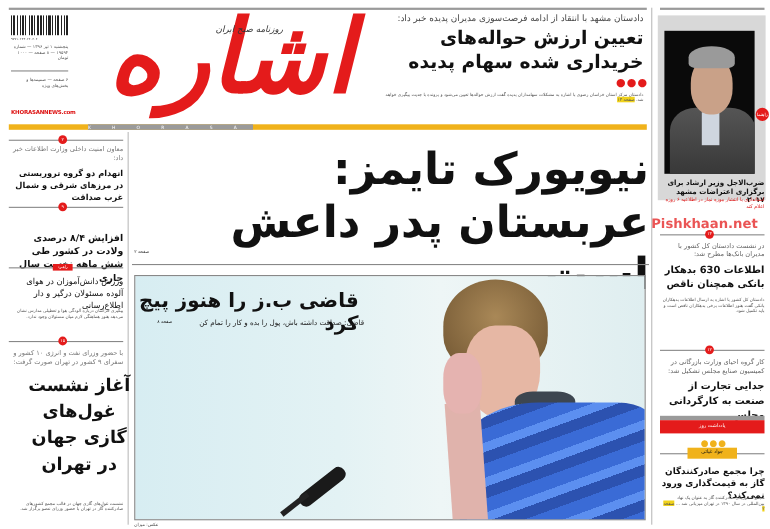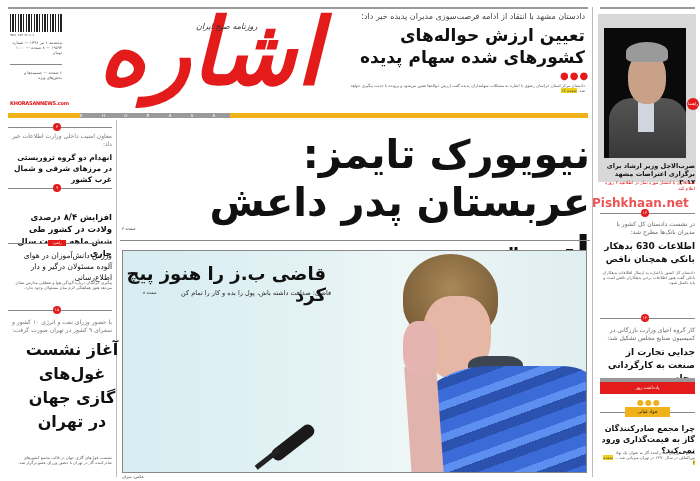--- a/index.html
+++ b/index.html
@@ -105,21 +105,21 @@
 <div class="abs tiny rtl" id="issue-info">پنجشنبه ۱ تیر ۱۳۹۶ — شماره ۱۹۵۹۴ — ۸ صفحه — ۱۰۰۰ تومان</div>
 <div class="abs" id="issue-sep"></div>
 <div class="abs tiny rtl" id="issue-extra">۶ صفحه — ضمیمه‌ها و بخش‌های ویژه</div>
 <div class="abs" id="site">KHORASANNEWS.com</div>
 <div class="abs" id="logo">اشاره</div>
 <div class="abs" id="logo-sub">روزنامه صبح ایران</div>
 <div class="abs" id="banner"></div>
 <div class="abs" id="banner-gray">K H O R A S A N   N E W S P A P E R</div>
 
 <div class="abs rtl" id="ts-kicker">دادستان مشهد با انتقاد از ادامه فرصت‌سوزی مدیران پدیده خبر داد:</div>
-<div class="abs rtl" id="ts-head">تعیین ارزش حواله‌های کشورهای شده سهام پدیده</div>
+<div class="abs rtl" id="ts-head">تعیین ارزش حواله‌های خریداری شده سهام پدیده</div>
 <div class="abs" id="ts-dots">●●●</div>
 <div class="abs tiny rtl" id="ts-body">
   <span>دادستان مرکز استان خراسان رضوی با اشاره به مشکلات سهامداران پدیده گفت ارزش حواله‌ها تعیین می‌شود و پرونده با جدیت پیگیری خواهد شد.</span>
   <span style="background:#f0d21b;">صفحه ۱۳</span>
 </div>
 
 <div class="abs rtl" id="main-head">نیویورک تایمز: عربستان پدر داعش است</div>
 <div class="abs" id="main-page">صفحه ۲</div>
 <div class="abs" id="main-rule"></div>
 
@@ -171,21 +171,21 @@
 <div class="abs rtl" id="rc4-head">چرا مجمع صادرکنندگان گاز به قیمت‌گذاری ورود نمی‌کند؟</div>
 <div class="abs tiny rtl" id="rc4-body">
   <span>مجمع کشورهای صادرکننده گاز به عنوان یک نهاد بین‌المللی در سال ۱۳۹۰ در تهران میزبانی شد ...</span>
   <span style="background:#f0d21b;">صفحه ۲</span>
 </div>
 
 <div class="abs" id="lc-rule"></div>
 <div class="abs lc-sep" style="top:127px"></div>
 <div class="abs num-dot lc-dot" style="top:123px">۲</div>
 <div class="abs rtl" id="l1-kicker">معاون امنیت داخلی وزارت اطلاعات خبر داد:</div>
-<div class="abs rtl" id="l1-head">انهدام دو گروه تروریستی در مرزهای شرقی و شمال غرب کشور</div>
+<div class="abs rtl" id="l1-head">انهدام دو گروه تروریستی در مرزهای شرقی و شمال غرب صداقت</div>
 
 <div class="abs lc-sep" style="top:188px"></div>
 <div class="abs num-dot lc-dot" style="top:184px">۹</div>
 <div class="abs rtl" id="l2-head">افزایش ۸/۴ درصدی ولادت در کشور طی شش ماهه نخست سال جاری</div>
 
 <div class="abs lc-sep" style="top:243px"></div>
 <div class="abs" id="l3-tag">راهبرد</div>
 <div class="abs rtl" id="l3-head">ورزش دانش‌آموزان در هوای آلوده مسئولان درگیر و دار اطلاع‌رسانی</div>
 <div class="abs tiny rtl" id="l3-body">پیگیری خراسان درباره آلودگی هوا و تعطیلی مدارس نشان می‌دهد هنوز هماهنگی لازم میان مسئولان وجود ندارد.</div>
 

